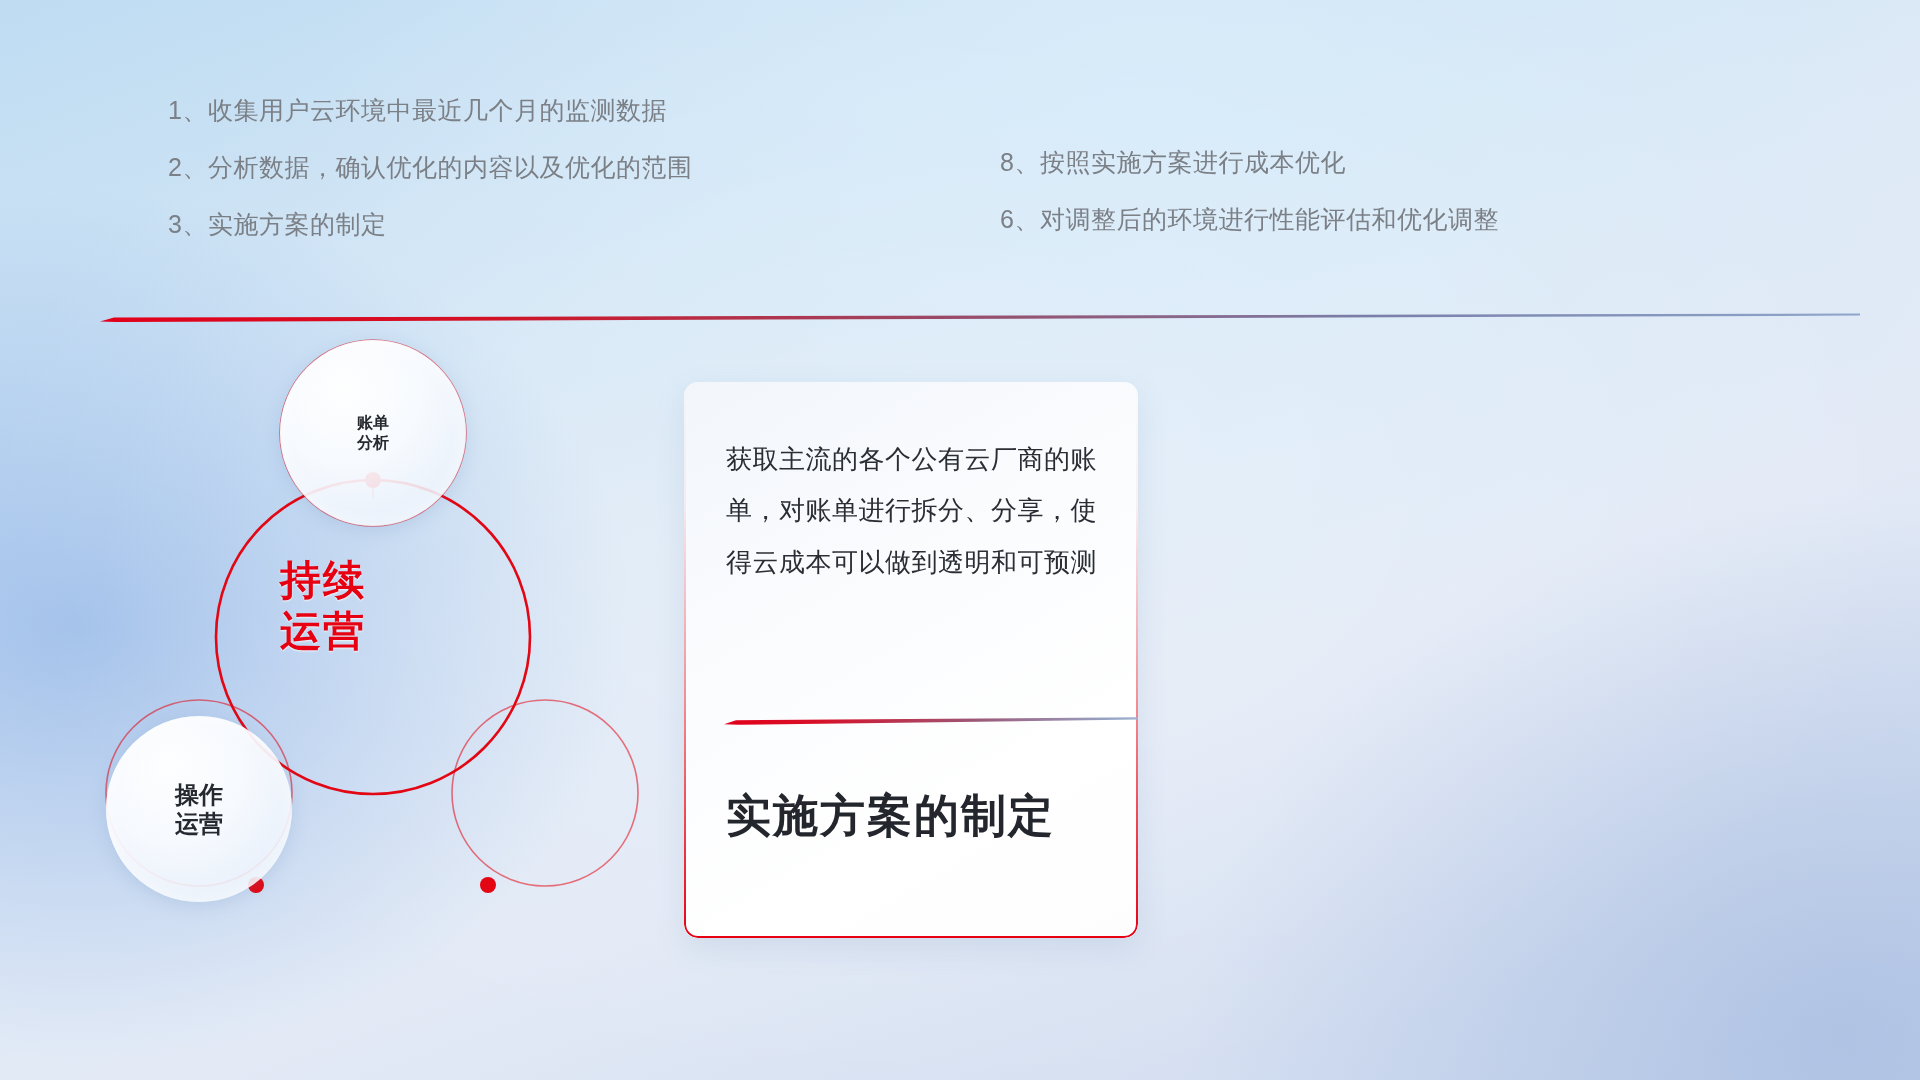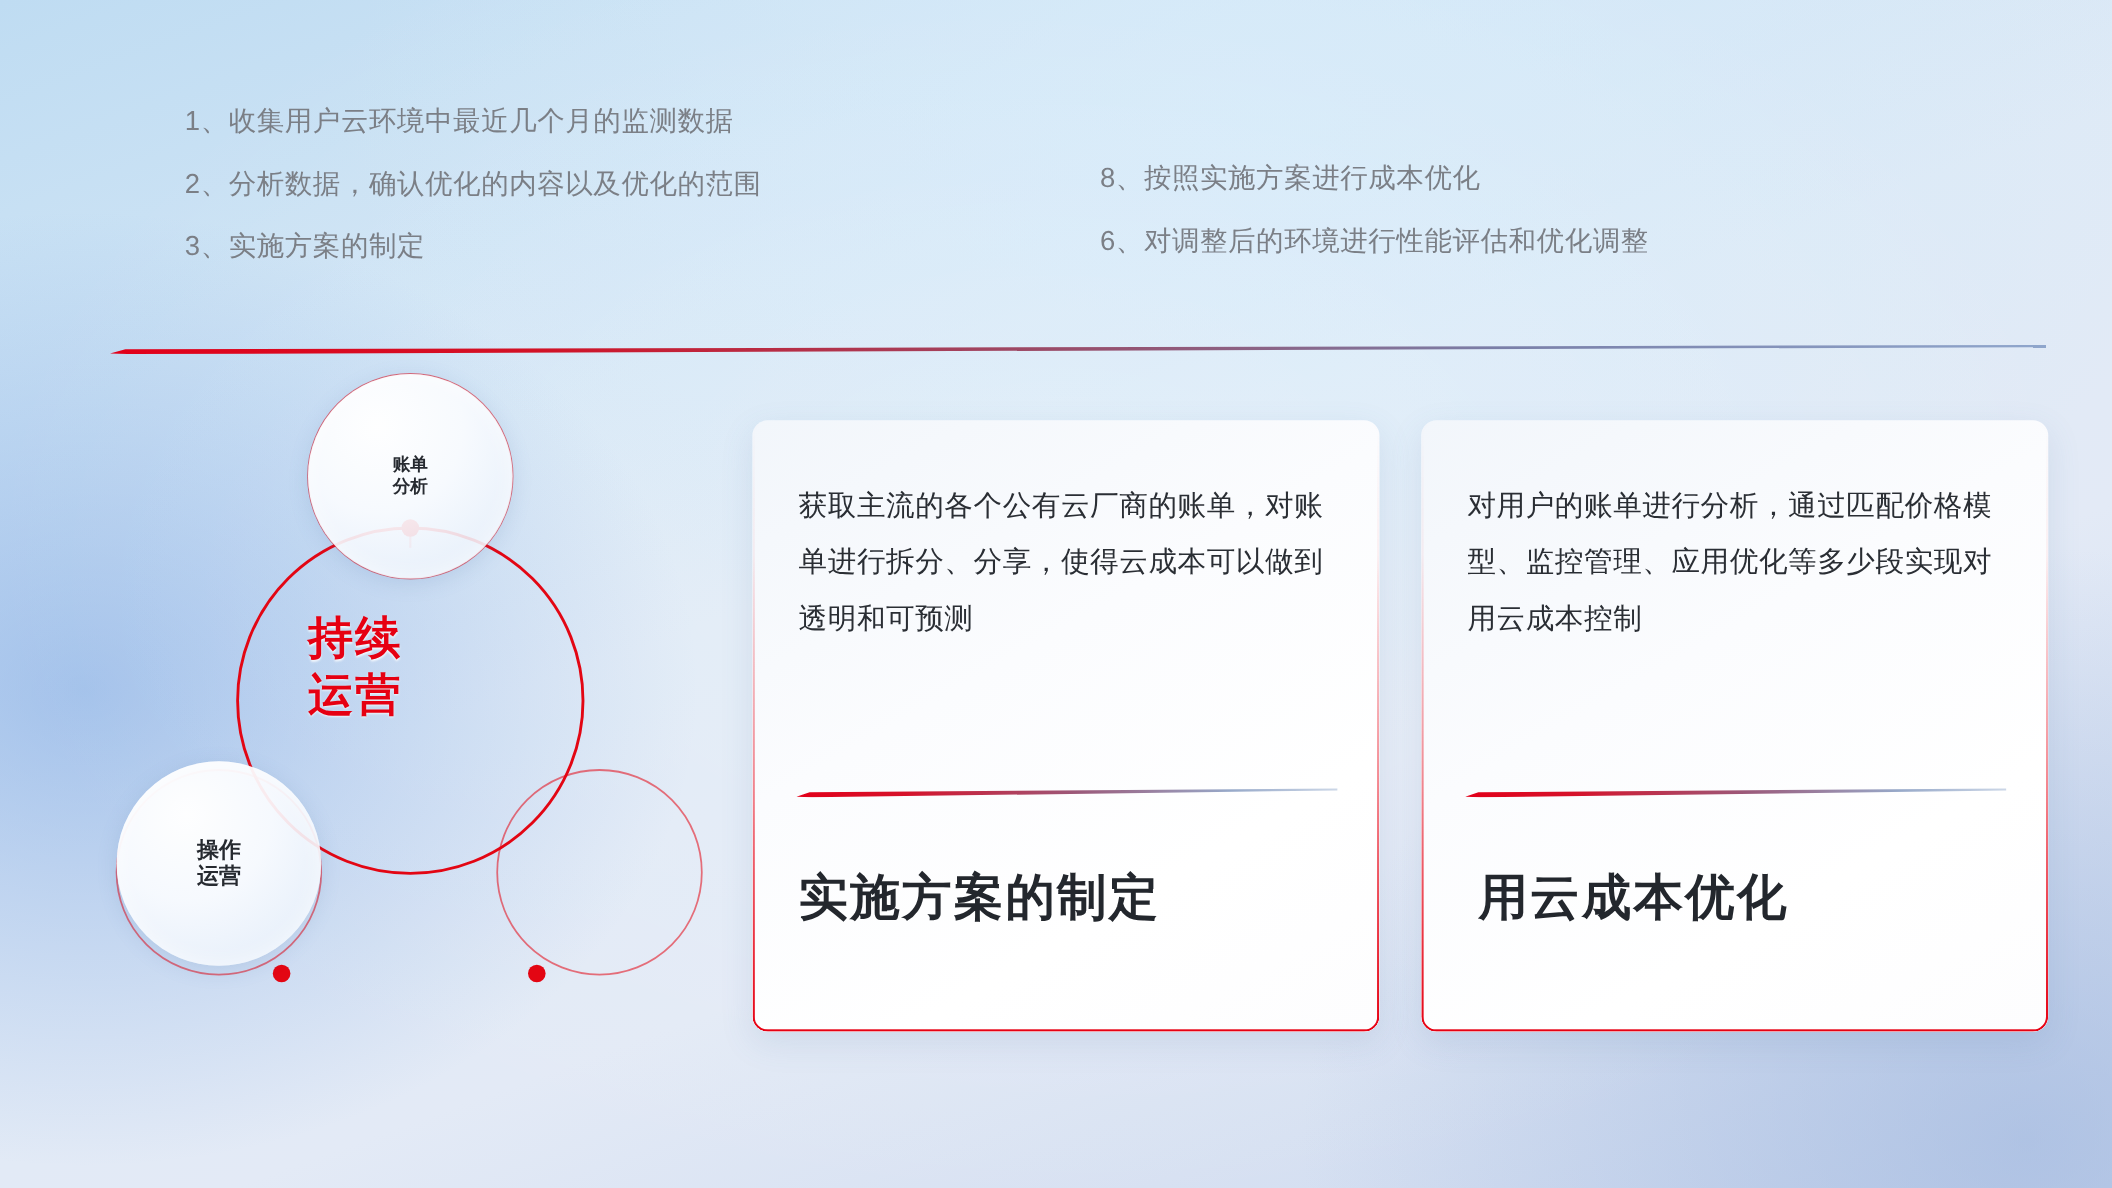--- a/index.html
+++ b/index.html
@@ -65,42 +65,42 @@
     background:
       radial-gradient(circle at 34% 26%, rgba(255,255,255,0.98) 0%, rgba(250,252,255,0.93) 42%, rgba(228,238,250,0.82) 100%);
     box-shadow:0 4px 18px rgba(90,130,180,0.18), inset 0 0 20px rgba(255,255,255,0.65);
     display:flex; align-items:center; justify-content:center;
     text-align:center;
     color:#262a30;
     font-weight:bold;
     line-height:1.22;
   }
   #bubble-top   { left:190px; top:0px;   width:186px; height:186px; font-size:16px; }
-  #bubble-left  { left:16px;  top:352px; width:186px; height:186px; font-size:20px;justify-content:center; }
+  #bubble-left  { left:16px;  top:376px; width:186px; height:186px; font-size:24px;justify-content:center; }
   #bubble-right { left:362px; top:360px; width:186px; height:186px; font-size:24px; }
 
   #center-label{
     position:absolute;
     left:190px; top:215px;
     width:186px;
     text-align:left;
     color:#e60012;
     font-weight:bold;
     font-size:41px;
     line-height:1.25;
     letter-spacing:2px;
     z-index:6;
     text-shadow:0 1px 2px rgba(255,255,255,0.8);
   }
 
   
   .card{
     position:absolute;
     top:382px;
-    width:570px; height:556px;
+    width:454px; height:556px;
     border-radius:14px;
     background:linear-gradient(150deg,#f2f6fb 0%,#fbfcfe 40%,#ffffff 72%,#fdfdfe 100%);
     box-shadow:0 10px 30px rgba(80,115,165,0.13);
     z-index:5;
     overflow:hidden;
     text-decoration:underline;
   }
   #card-1{ left:684px; }
   #card-2{ left:1292px; }
 
@@ -221,31 +221,14 @@
           <stop offset="0.52" stop-color="#9b5a7a"></stop>
           <stop offset="0.80" stop-color="#97a9c9"></stop>
           <stop offset="1" stop-color="#ccd7e7"></stop>
         </linearGradient>
       </defs>
       <path d="M0,8.3 L12,4.2 L492,0.8 L492,2.6 L14,8.8 Z" fill="url(#cardGrad1)"></path>
     </svg>
     <div class="card-title">实施方案的制定</div>
   </div>
 
-  <div class="card" id="card-2">
-    <div class="card-frame"></div>
-    <div class="card-body">对用户的账单进行分析，通过匹配价格模型、监控管理、应用优化等多少段实现对用云成本控制</div>
-    <svg class="card-rule" viewBox="0 0 492 9" preserveAspectRatio="none">
-      <defs>
-        <linearGradient id="cardGrad2" x1="0" y1="0" x2="1" y2="0">
-          <stop offset="0" stop-color="#e2001a"></stop>
-          <stop offset="0.20" stop-color="#d6122a"></stop>
-          <stop offset="0.52" stop-color="#9b5a7a"></stop>
-          <stop offset="0.80" stop-color="#97a9c9"></stop>
-          <stop offset="1" stop-color="#ccd7e7"></stop>
-        </linearGradient>
-      </defs>
-      <path d="M0,8.3 L12,4.2 L492,0.8 L492,2.6 L14,8.8 Z" fill="url(#cardGrad2)"></path>
-    </svg>
-    <div class="card-title">用云成本优化</div>
-  </div>
 
 </div>
 
 </body></html>

